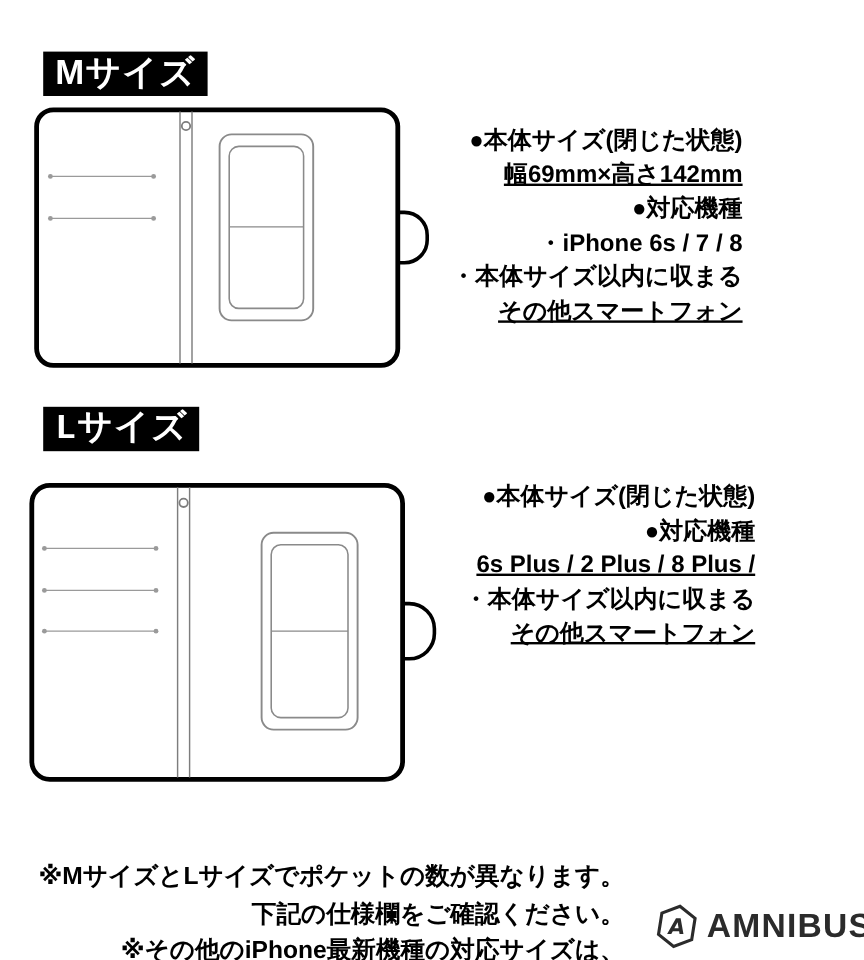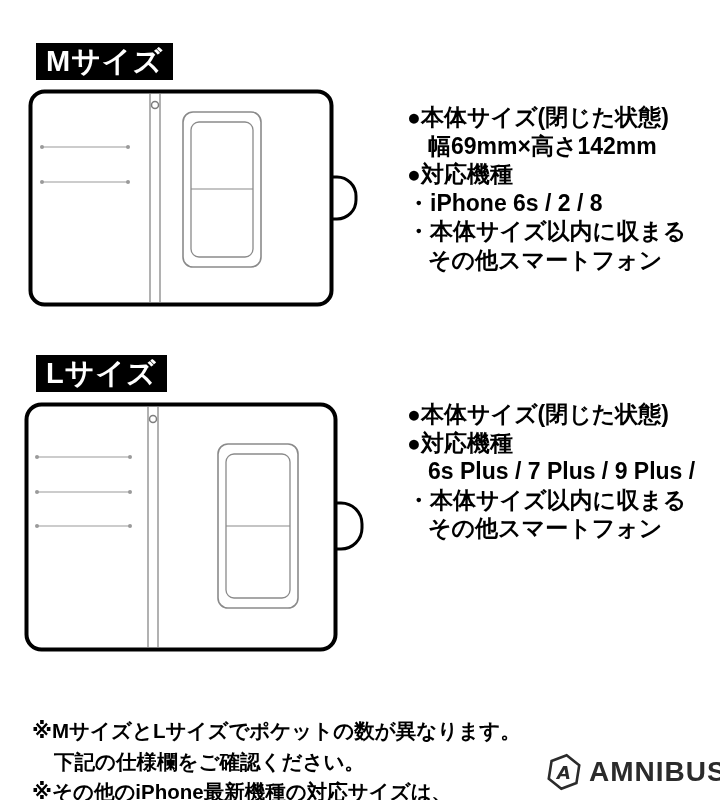--- a/index.html
+++ b/index.html
@@ -1,38 +1,38 @@
 <!DOCTYPE html>
 <html><head>
 <meta charset="utf-8">
 <style>
   * { margin:0; padding:0; box-sizing:border-box; }
   html,body { background:#fff; }
   body { font-family:"Liberation Sans","DejaVu Sans",sans-serif; color:#000; }
-  .page { position:relative; width:720px; height:800px; background:#fff; overflow:hidden; }
+  .page { position:relative; width:720px; height:800px; background:#fff; overflow:hidden;text-align:right; }
 
   .size-label {
     position:absolute; background:#000; color:#fff;
     font-size:29px; font-weight:bold; line-height:37px;
     padding:0 10px; letter-spacing:1px; white-space:nowrap;
   }
   #m-label { left:36px; top:43px; }
-  #l-label { left:36px; top:355px; }
+  #l-label { left:36px; top:339px;font-family:Liberation Mono, monospace; }
 
   .case-svg { position:absolute; display:block; }
   #m-case { left:28px; top:89px; }
   #l-case { left:24px; top:402px; }
 
   .specs {
-    position:absolute; left:407px; font-size:23px; font-weight:700;
+    position:absolute; left:376px; font-size:20px; font-weight:700;
     line-height:28.5px; white-space:nowrap;
   }
   #m-specs { top:103px; }
   #l-specs { top:400px; }
-  .spec-line.ind { padding-left:21px; }
+  .spec-line.ind { padding-left:21px;text-decoration:underline; }
 
   .notes {
     position:absolute; left:32px; top:676px;
     font-size:20.5px; font-weight:700; line-height:30.5px; white-space:nowrap;margin-top:40px;
   }
   .notes .ind { padding-left:22px; }
 
   .logo {
     position:absolute; left:546px; top:752px;
     display:flex; align-items:center; gap:7px; color:#2b2b2b;
@@ -66,21 +66,21 @@
     </g>
     <rect x="155" y="23" width="78" height="155" rx="10" fill="none" stroke="#8a8a8a" stroke-width="1.6"></rect>
     <rect x="163" y="33" width="62" height="135" rx="8" fill="none" stroke="#8a8a8a" stroke-width="1.3"></rect>
     <line x1="163" y1="100" x2="225" y2="100" stroke="#8a8a8a" stroke-width="1.1"></line>
   </svg>
 
   <div class="specs" id="m-specs">
     <div class="spec-line">●本体サイズ(閉じた状態)</div>
     <div class="spec-line ind">幅69mm×高さ142mm</div>
     <div class="spec-line">●対応機種</div>
-    <div class="spec-line">・iPhone 6s / 2 / 8</div>
+    <div class="spec-line">・iPhone 6s / 7 / 8</div>
     <div class="spec-line">・本体サイズ以内に収まる</div>
     <div class="spec-line ind">その他スマートフォン</div>
   </div>
 
   <div class="size-label" id="l-label">Lサイズ</div>
 
   <svg class="case-svg" id="l-case" width="344" height="252" viewBox="0 0 344 252">
     <rect x="268" y="101" width="70" height="46" rx="21" fill="#ffffff" stroke="#000000" stroke-width="3"></rect>
     <rect x="2.5" y="2.5" width="309" height="245" rx="15" fill="#ffffff" stroke="#000000" stroke-width="4"></rect>
     <line x1="124" y1="4" x2="124" y2="246" stroke="#7d7d7d" stroke-width="1.2"></line>
@@ -100,21 +100,21 @@
         <circle cx="106" cy="124" r="2"></circle>
     </g>
     <rect x="194" y="42" width="80" height="164" rx="10" fill="none" stroke="#8a8a8a" stroke-width="1.6"></rect>
     <rect x="202" y="52" width="64" height="144" rx="8" fill="none" stroke="#8a8a8a" stroke-width="1.3"></rect>
     <line x1="202" y1="124" x2="266" y2="124" stroke="#8a8a8a" stroke-width="1.1"></line>
   </svg>
 
   <div class="specs" id="l-specs">
     <div class="spec-line">●本体サイズ(閉じた状態)</div>
     <div class="spec-line">●対応機種</div>
-    <div class="spec-line ind">6s Plus / 7 Plus / 9 Plus /</div>
+    <div class="spec-line ind">6s Plus / 2 Plus / 8 Plus /</div>
     <div class="spec-line">・本体サイズ以内に収まる</div>
     <div class="spec-line ind">その他スマートフォン</div>
   </div>
 
   <div class="notes">
     <div class="note-line">※MサイズとLサイズでポケットの数が異なります。</div>
     <div class="note-line ind">下記の仕様欄をご確認ください。</div>
     <div class="note-line">※その他のiPhone最新機種の対応サイズは、</div>
   </div>
 

